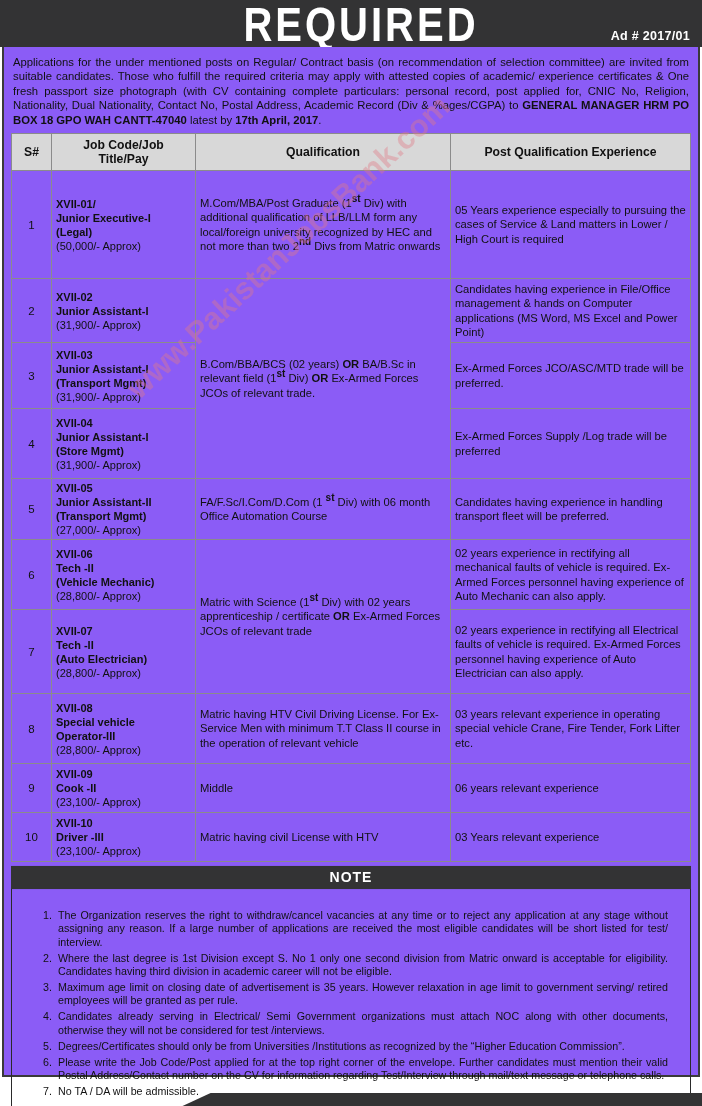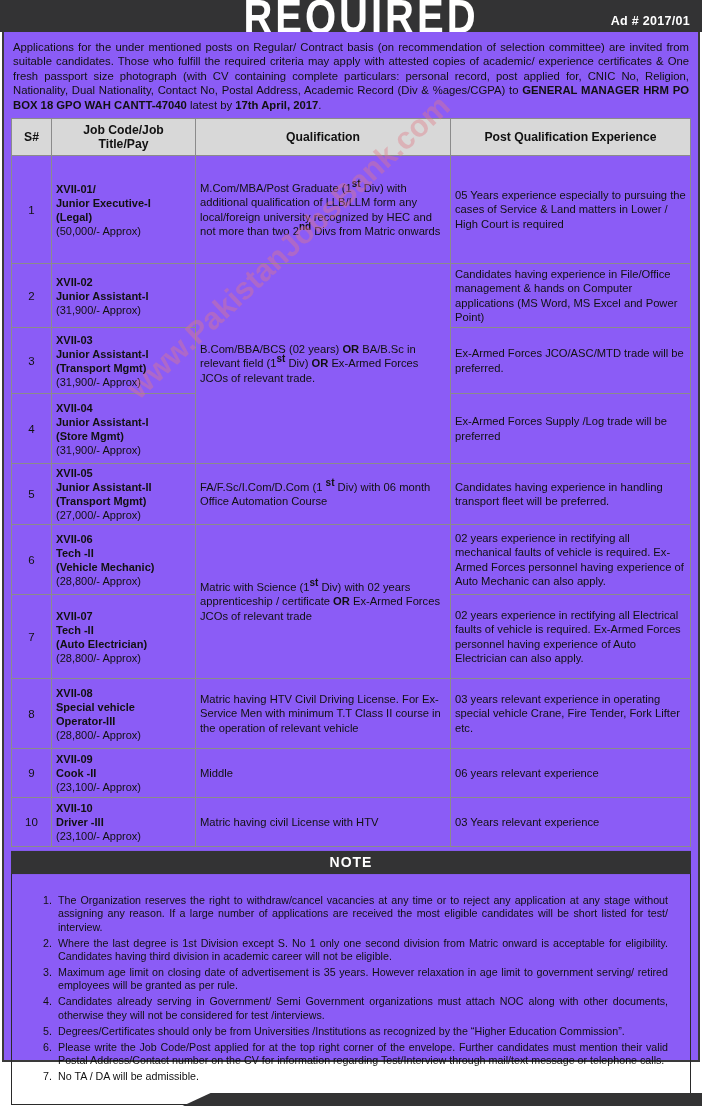--- a/index.html
+++ b/index.html
@@ -17,21 +17,21 @@
     width: 702px;
     height: 1106px;
     box-sizing: border-box;
     background: #ffffff;
     overflow: hidden;
   }
 
   
   .header-band {
     position: relative;
-    height: 32px;
+    height: 47px;
     background: #333334;
     display: flex;
     align-items: center;
     justify-content: center;
     overflow: hidden;
   }
   .header-title {
     color: #ffffff;
     font-size: 40px;
     font-weight: bold;
@@ -339,21 +339,21 @@
 
       </tbody>
     </table>
 
     <div class="note-band">NOTE</div>
     <div class="note-box">
       <ol class="notes">
         <li>The Organization reserves the right to withdraw/cancel vacancies at any time or to reject any application at any stage without assigning any reason. If a large number of applications are received the most eligible candidates will be short listed for test/ interview.</li>
         <li>Where the last degree is 1st Division except S. No 1 only one second division from Matric onward is acceptable for eligibility. Candidates having third division in academic career will not be eligible.</li>
         <li>Maximum age limit on closing date of advertisement is 35 years. However relaxation in age limit to government serving/ retired employees will be granted as per rule.</li>
-        <li>Candidates already serving in Government/ Semi Government organizations must attach NOC along with other documents, otherwise they will not be considered for test /interviews.</li>
+        <li>Candidates already serving in Electrical/ Semi Government organizations must attach NOC along with other documents, otherwise they will not be considered for test /interviews.</li>
         <li>Degrees/Certificates should only be from Universities /Institutions as recognized by the “Higher Education Commission”.</li>
         <li>Please write the Job Code/Post applied for at the top right corner of the envelope. Further candidates must mention their valid Postal Address/Contact number on the CV for information regarding Test/Interview through mail/text message or telephone calls.</li>
         <li>No TA / DA will be admissible.</li>
       </ol>
     </div>
 
   </div>
 
   <div class="bottom-fold"></div>
 </div>

